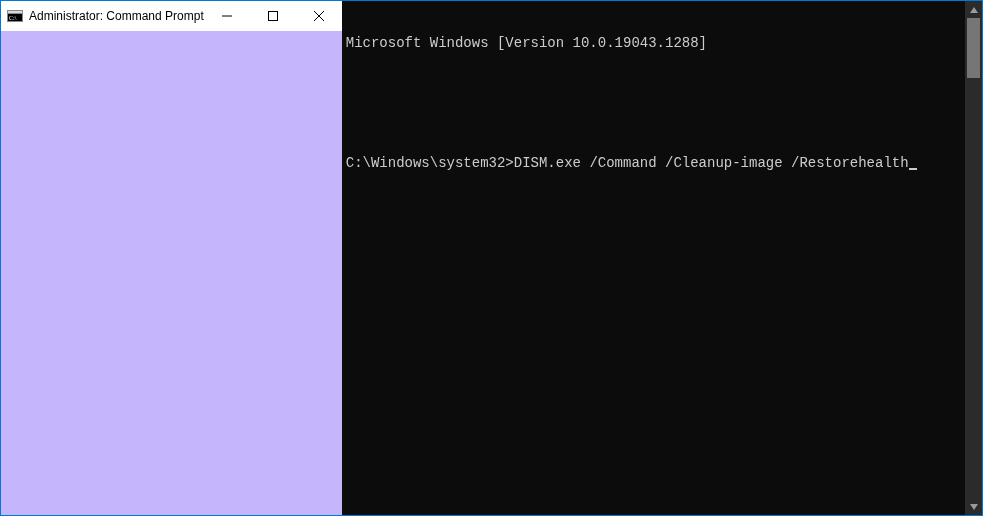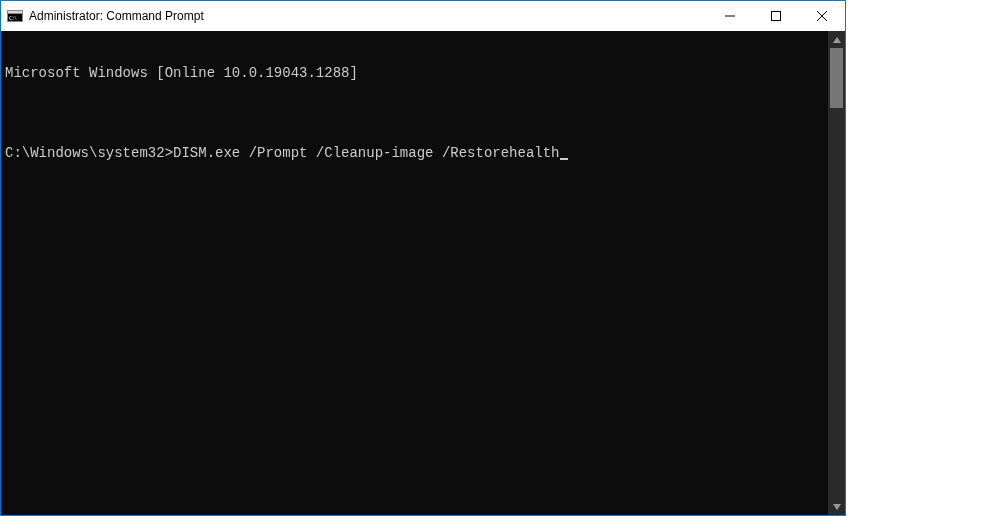--- a/index.html
+++ b/index.html
@@ -1,21 +1,21 @@
 <!DOCTYPE html>
 <html><head>
 <meta charset="utf-8">
 <style>
   * { box-sizing: border-box; margin: 0; padding: 0; }
   html, body { width: 983px; height: 516px; font-family: "Segoe UI", Tahoma, sans-serif; overflow: hidden; }
   .window {
-    width: 846px; height: 516px;
+    width: 983px; height: 516px;
     border: 1px solid #0078d7;
-    background: #fef9c3;
-    display: flex; flex-direction: column;
+    background: #c4b5fd;
+    display: flex; 
   }
   .titlebar {
     height: 30px;
     background: #ffffff;
     display: flex; align-items: center;
     padding-left: 6px;
     user-select: none;
   }
   .titlebar .app-icon {
     width: 16px; height: 16px;
@@ -45,21 +45,21 @@
     background: #0c0c0c;
     color: #cccccc;
     font-family: Consolas, "Courier New", monospace;
     font-size: 14px;
     line-height: 16px;
     padding: 2px 4px 4px 4px;
     white-space: pre;
     overflow: hidden;
   }
   .line { display: block; }
-  .prompt-line { display: flex; }
+  .prompt-line { display: flex; margin-top: 40px; }
   .cursor {
     display: inline-block;
     width: 8px; height: 2px;
     background: #cccccc;
     margin-top: 13px;
     margin-left: 0px;
   }
   .scrollbar {
     width: 17px;
     background: #2b2b2b;
@@ -110,23 +110,23 @@
         <svg width="10" height="10" viewBox="0 0 10 10">
             <line x1="0" y1="0" x2="10" y2="10" stroke="#000" stroke-width="1"></line>
             <line x1="10" y1="0" x2="0" y2="10" stroke="#000" stroke-width="1"></line>
           </svg>
       </div>
     </div>
   </div>
 
   <div class="client">
     <div class="terminal">
-      <span class="line">Microsoft Windows [Online 10.0.19043.1288]</span>
+      <span class="line">Microsoft Windows [Version 10.0.19043.1288]</span>
       <span class="line"></span>
-      <span class="prompt-line"><span>C:\Windows\system32&gt;</span><span>DISM.exe /Prompt /Cleanup-image /Restorehealth</span><span class="cursor"></span></span>
+      <span class="prompt-line"><span>C:\Windows\system32&gt;</span><span>DISM.exe /Command /Cleanup-image /Restorehealth</span><span class="cursor"></span></span>
     </div>
     <div class="scrollbar">
       <div class="scroll-arrow">
         <svg width="8" height="6" viewBox="0 0 8 6">
             <path d="M4 0 L8 6 L0 6 Z" fill="#9a9a9a"></path>
           </svg>
       </div>
       <div class="scroll-track">
         <div class="scroll-thumb"></div>
       </div>

